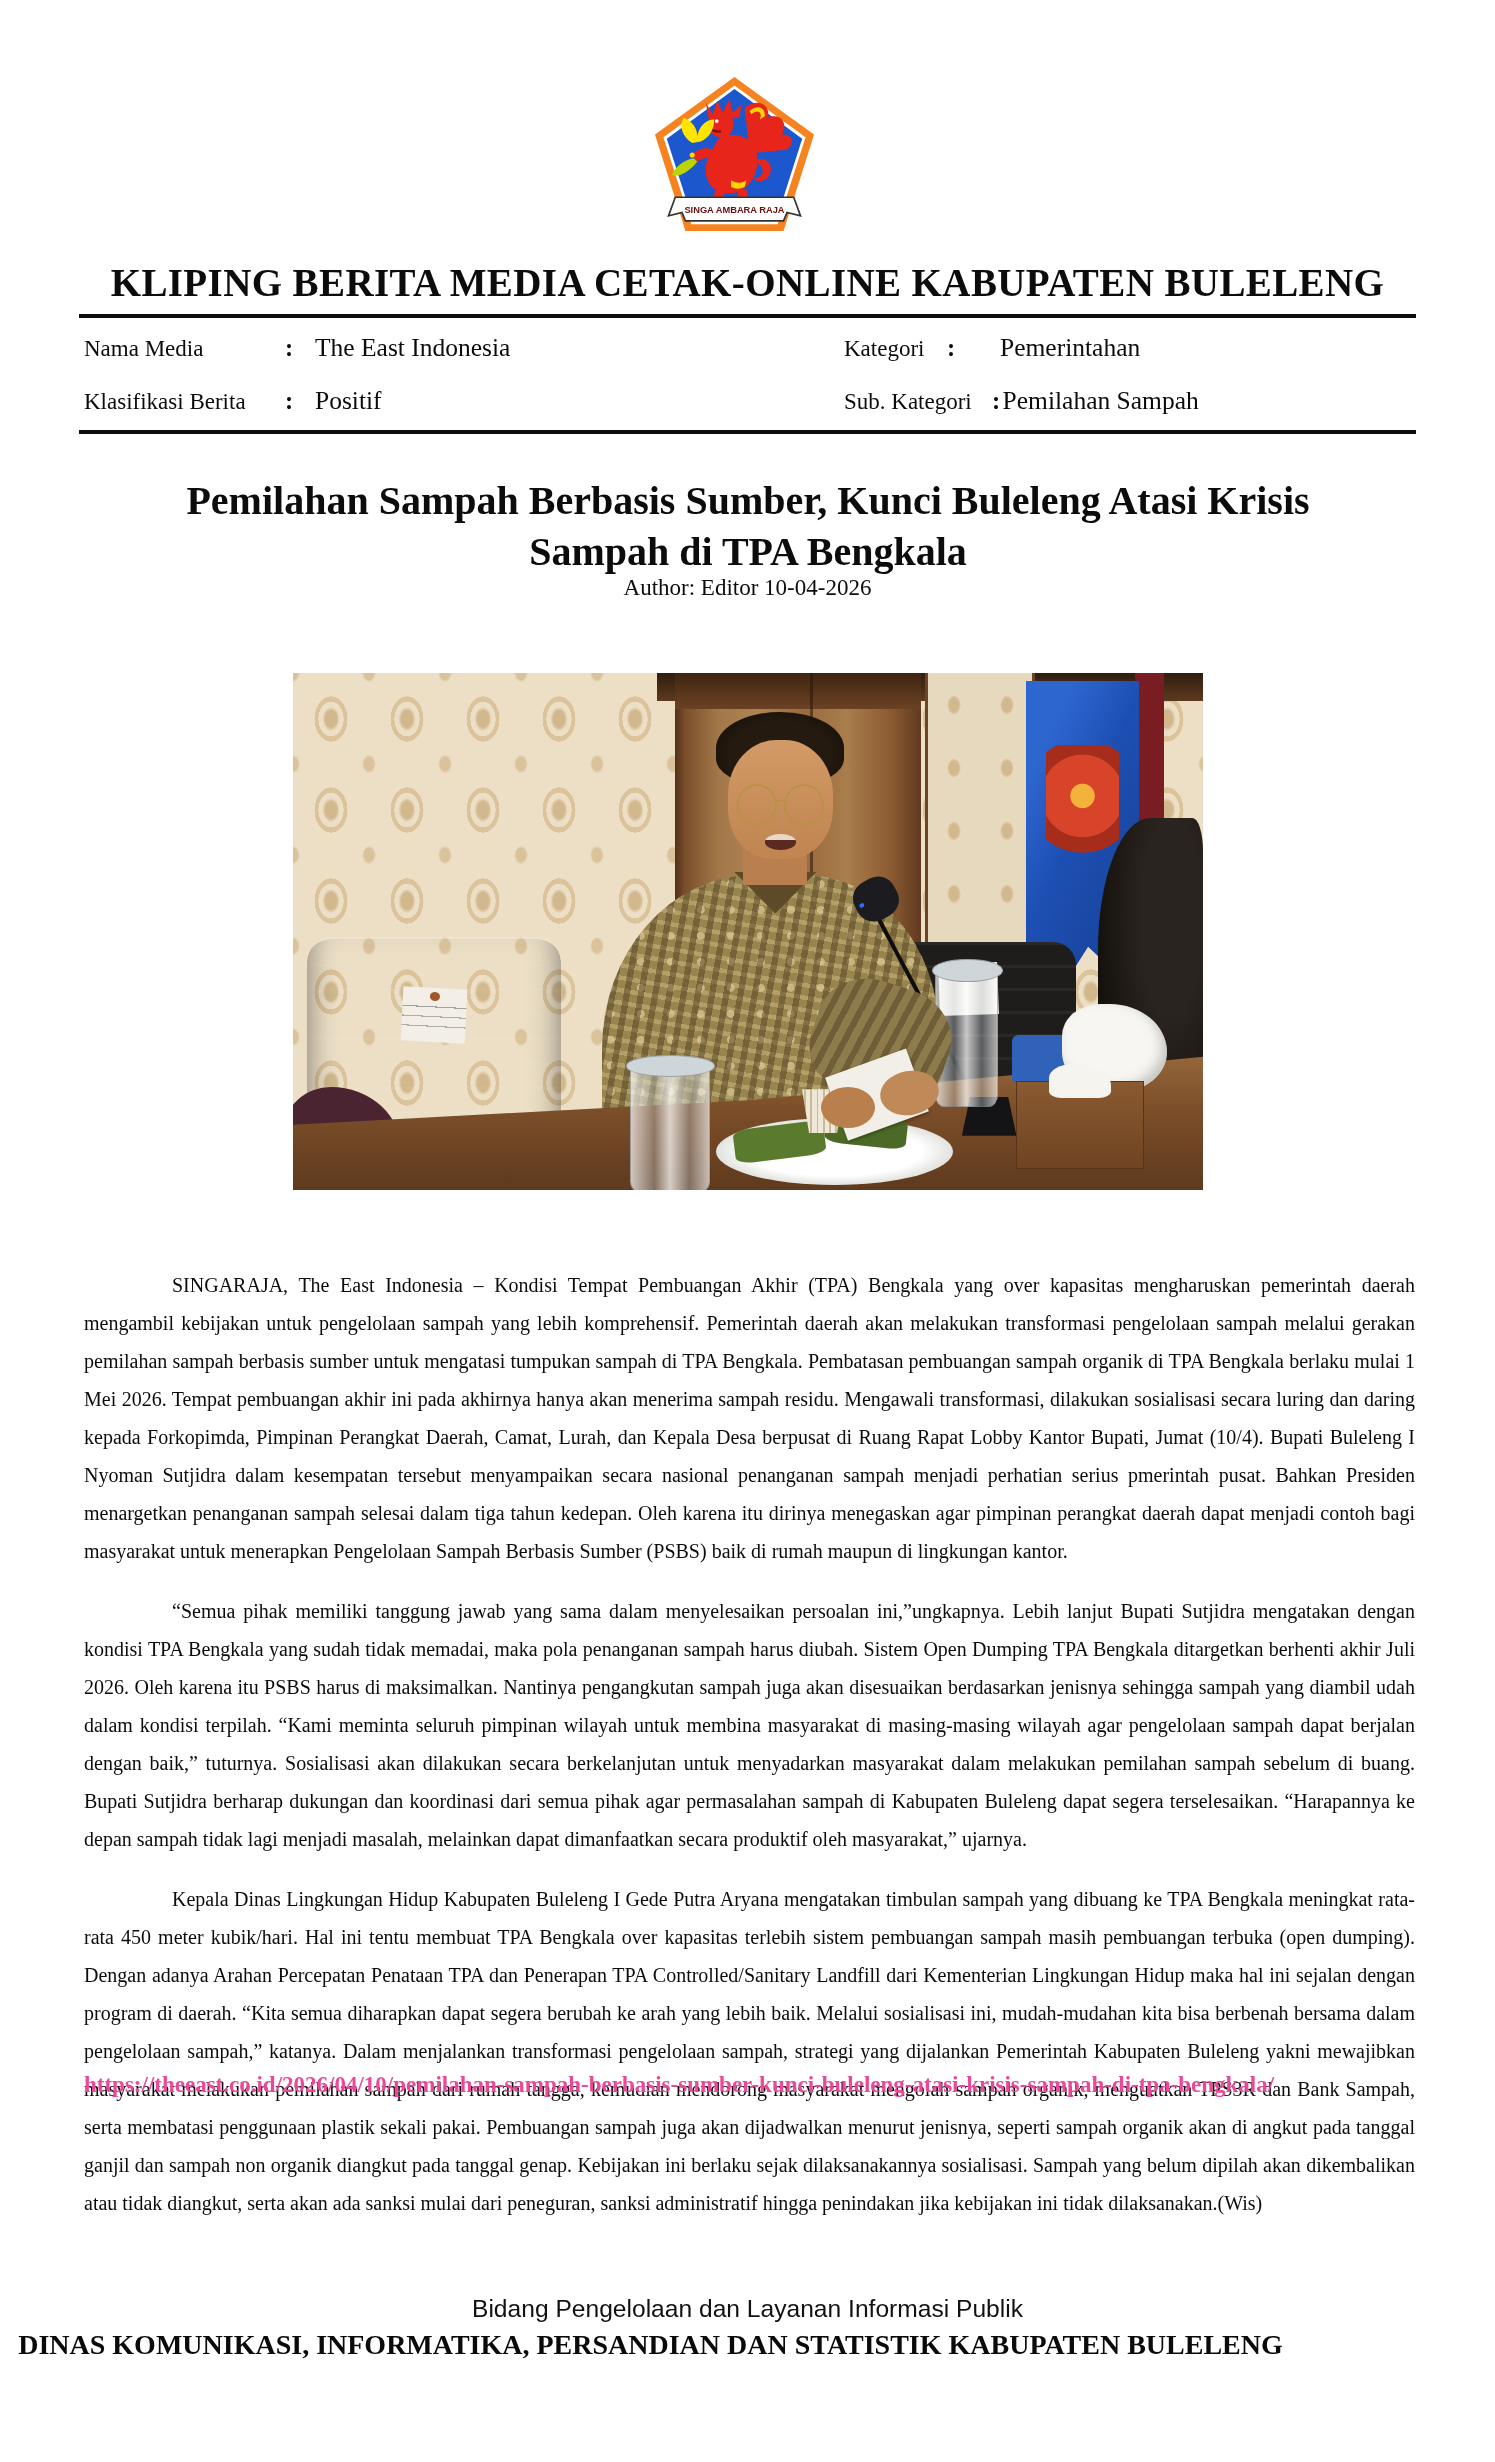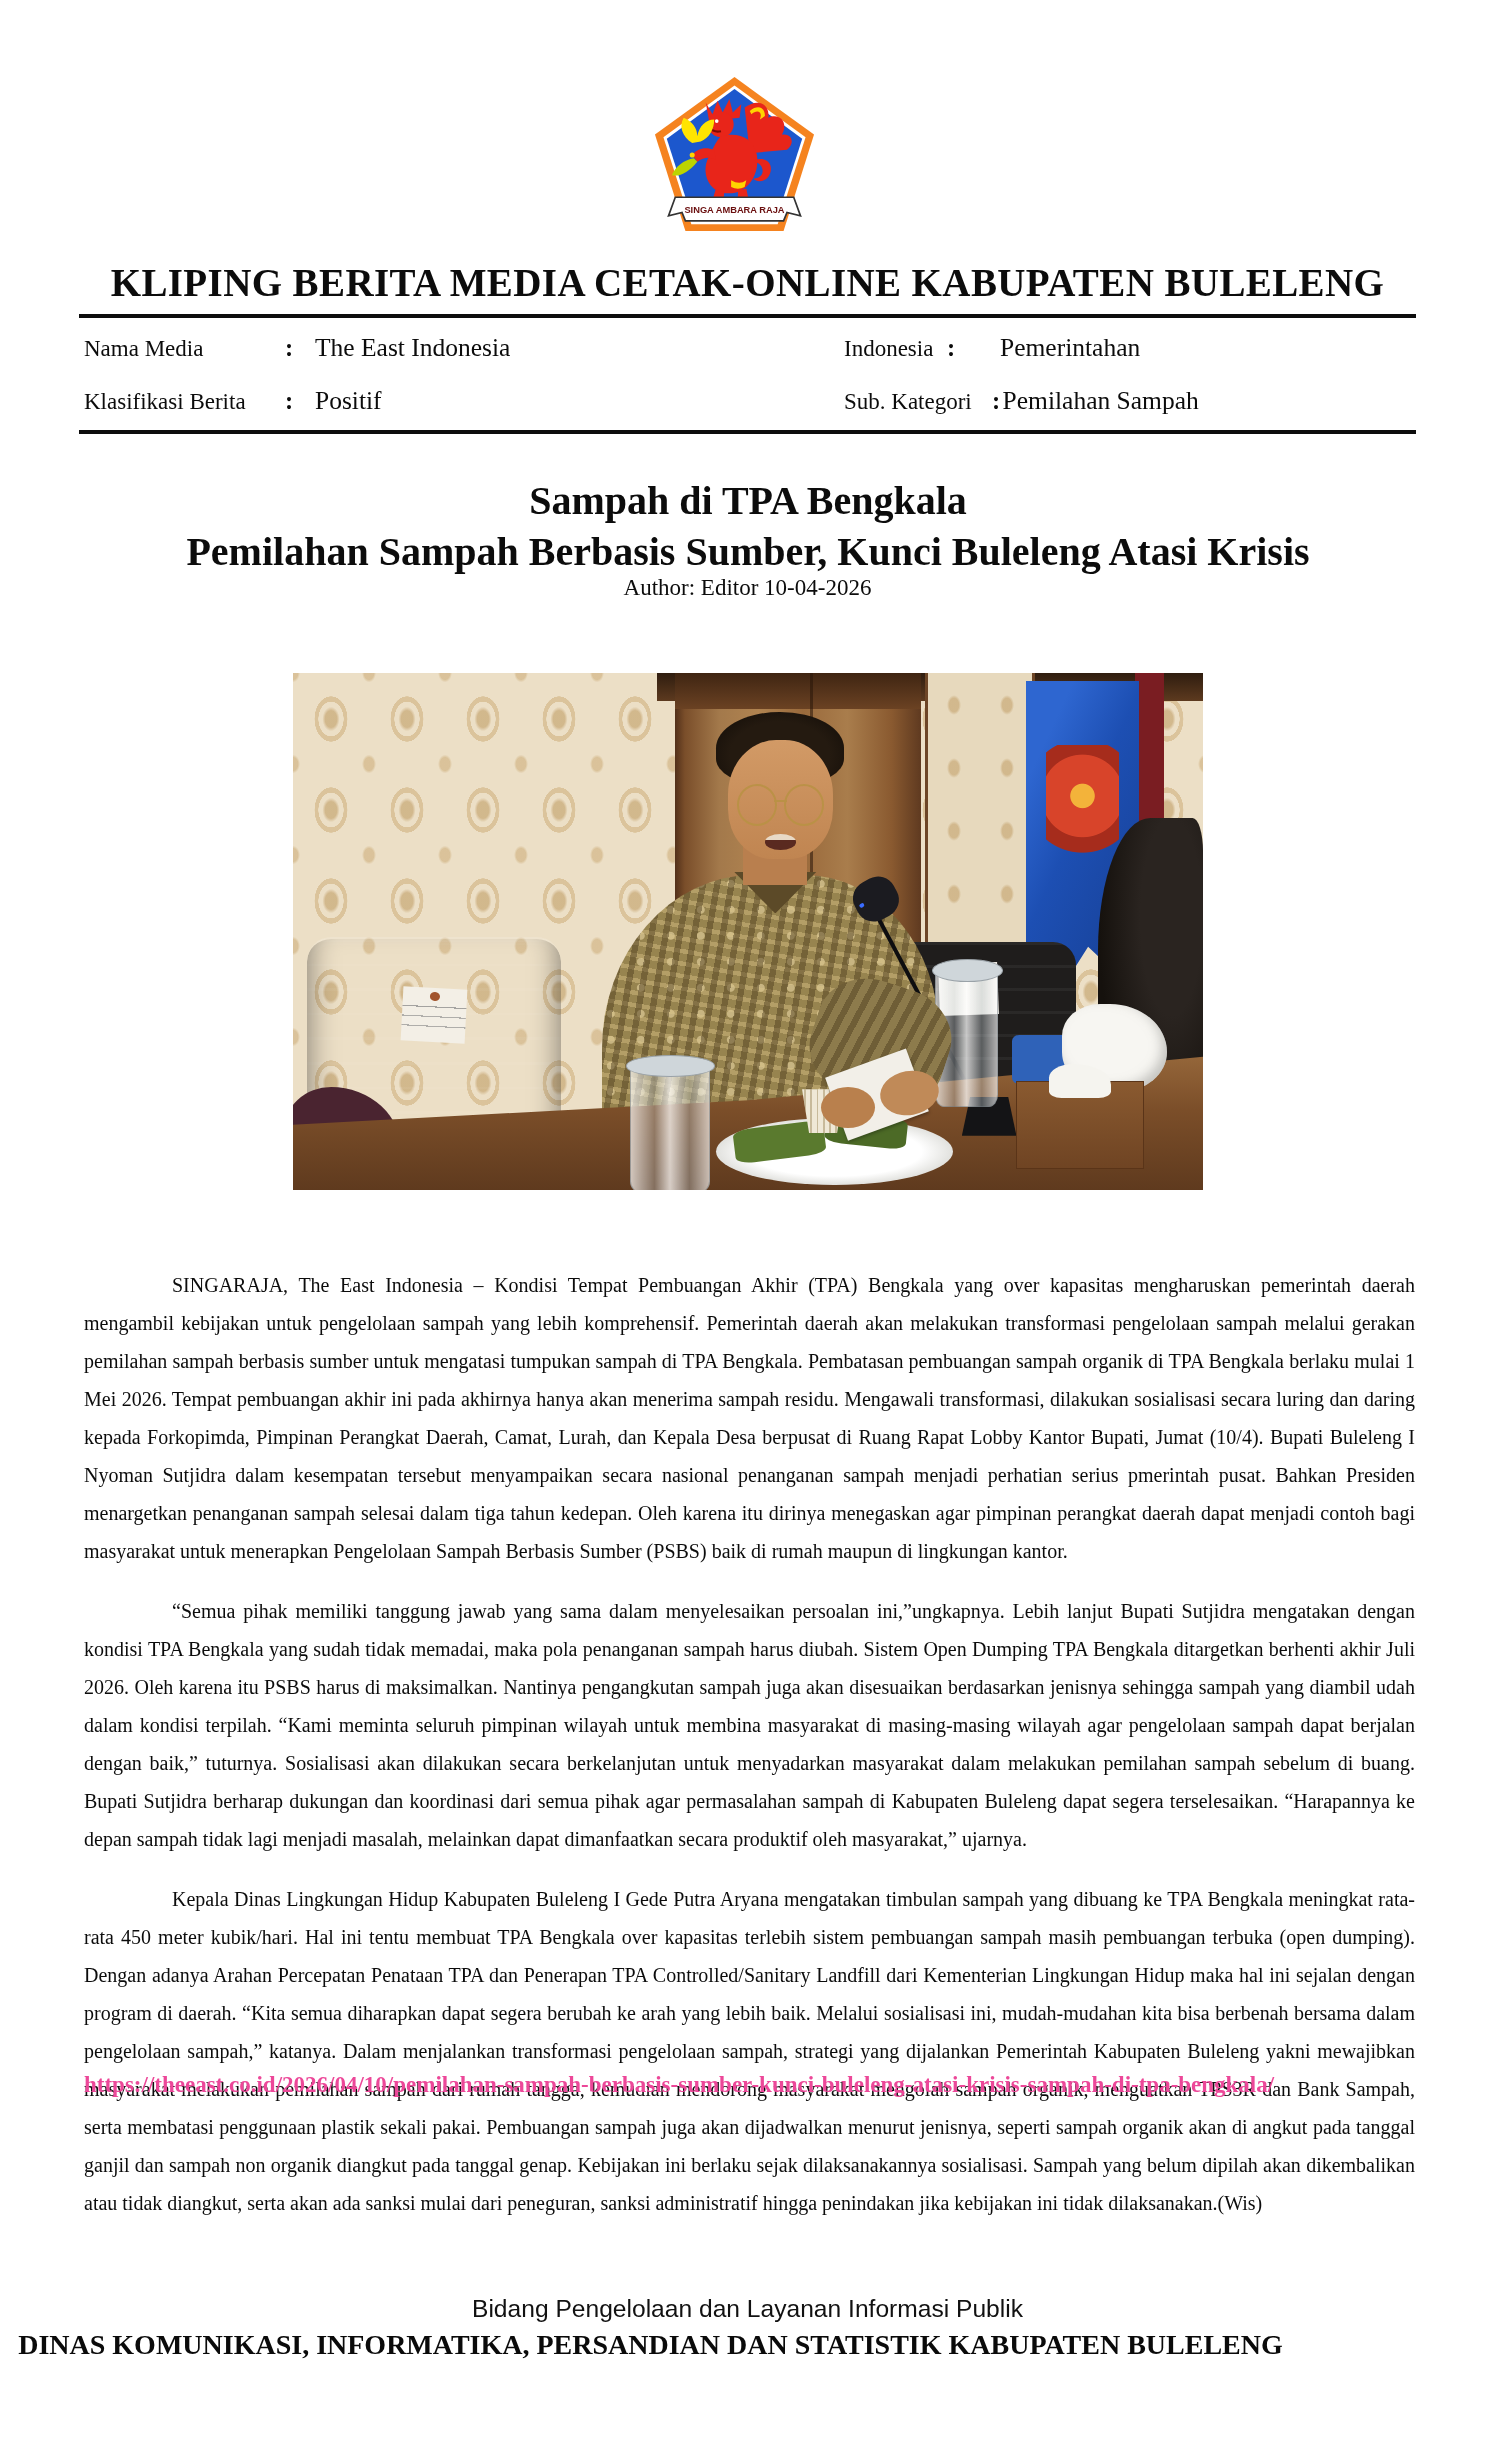--- a/index.html
+++ b/index.html
@@ -193,36 +193,36 @@
       <span class="meta-value">The East Indonesia</span>
     </div>
     <div class="meta-row">
       <span class="meta-label">Klasifikasi Berita</span>
       <span class="meta-colon">:</span>
       <span class="meta-value">Positif</span>
     </div>
   </div>
   <div class="meta-col meta-right">
     <div class="meta-row row-a">
-      <span class="meta-label">Indonesia</span>
+      <span class="meta-label">Kategori</span>
       <span class="meta-colon">:</span>
       <span class="meta-value">Pemerintahan</span>
     </div>
     <div class="meta-row row-b">
       <span class="meta-label">Sub. Kategori</span>
       <span class="meta-colon">:</span>
       <span class="meta-value">Pemilahan Sampah</span>
     </div>
   </div>
 
   <div class="rule rule-mid"></div>
 
   <h2 class="article-title">
+    <div>Pemilahan Sampah Berbasis Sumber, Kunci Buleleng Atasi Krisis</div>
     <div>Sampah di TPA Bengkala</div>
-    <div>Pemilahan Sampah Berbasis Sumber, Kunci Buleleng Atasi Krisis</div>
   </h2>
   <div class="byline">Author: Editor 10-04-2026</div>
 
   <div class="photo">
     <div class="photo-bg"></div>
     <div class="beam"></div>
     <div class="wood-panel"></div>
     <div class="pillar"></div>
     <div class="flag2"></div>
     <div class="flag">

